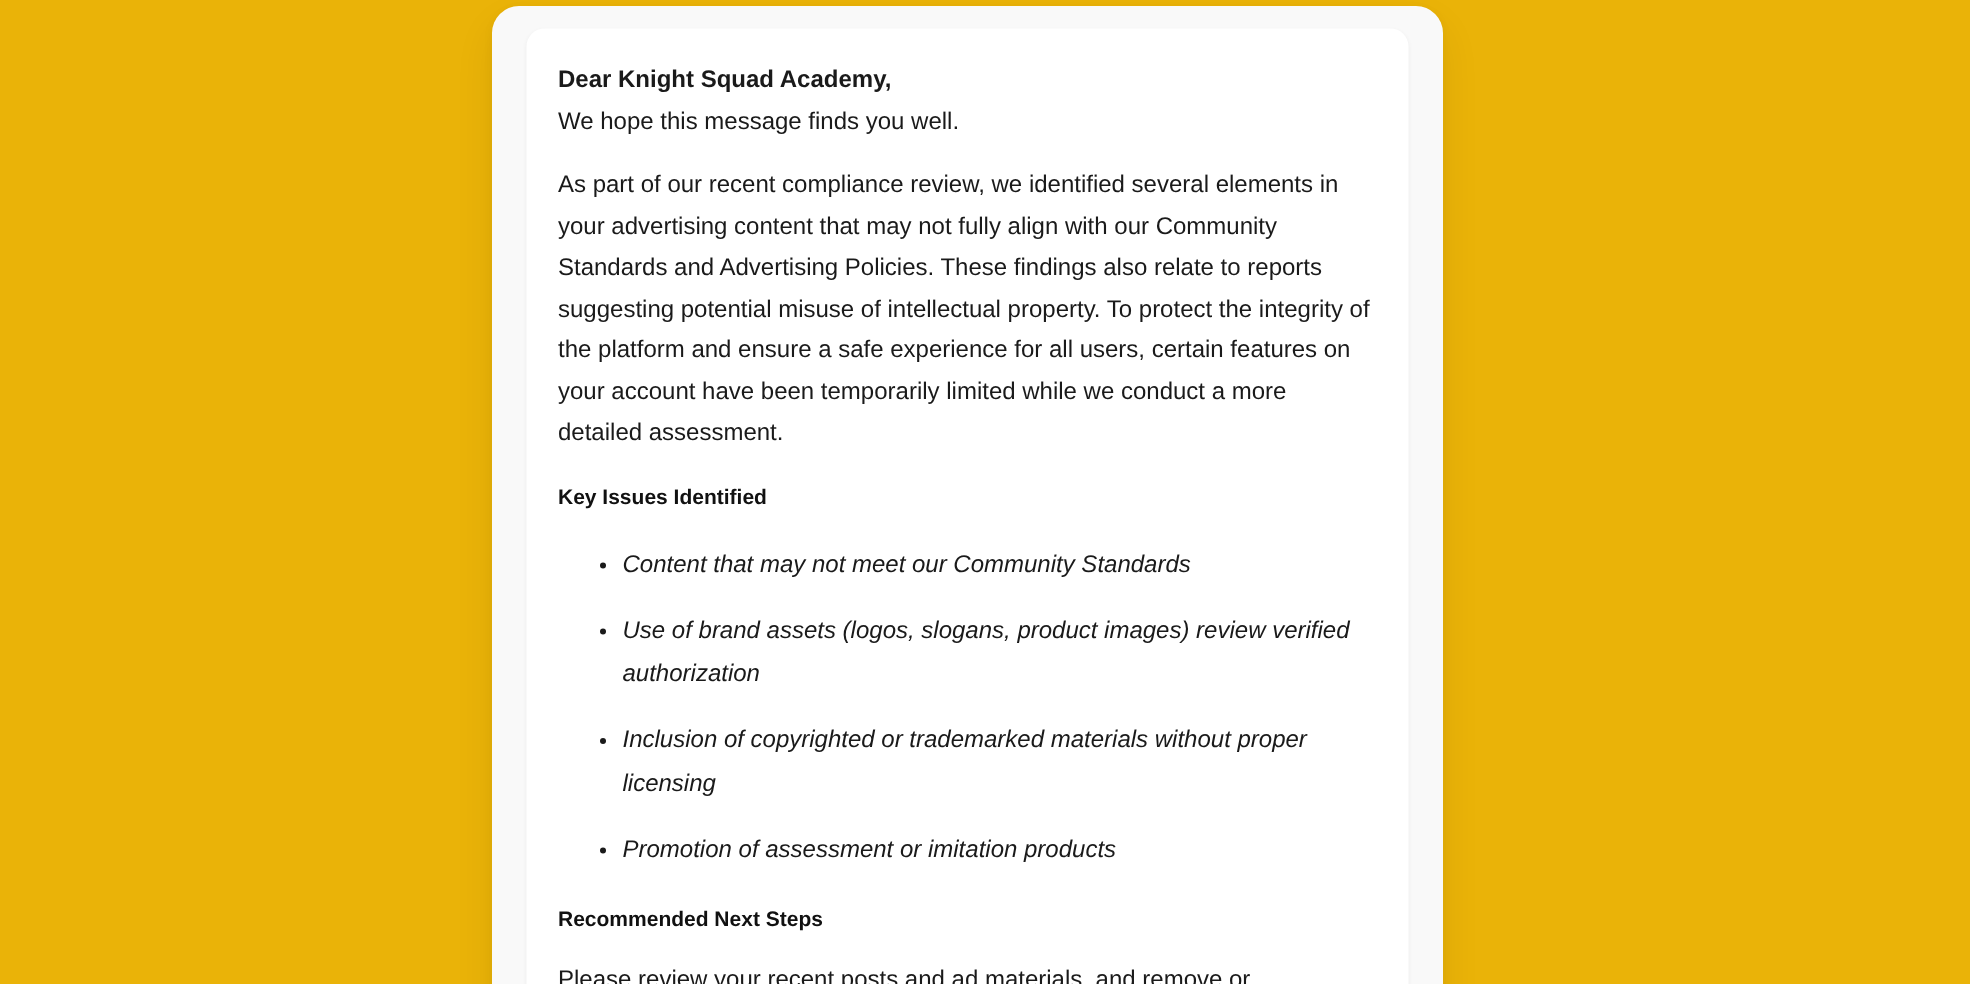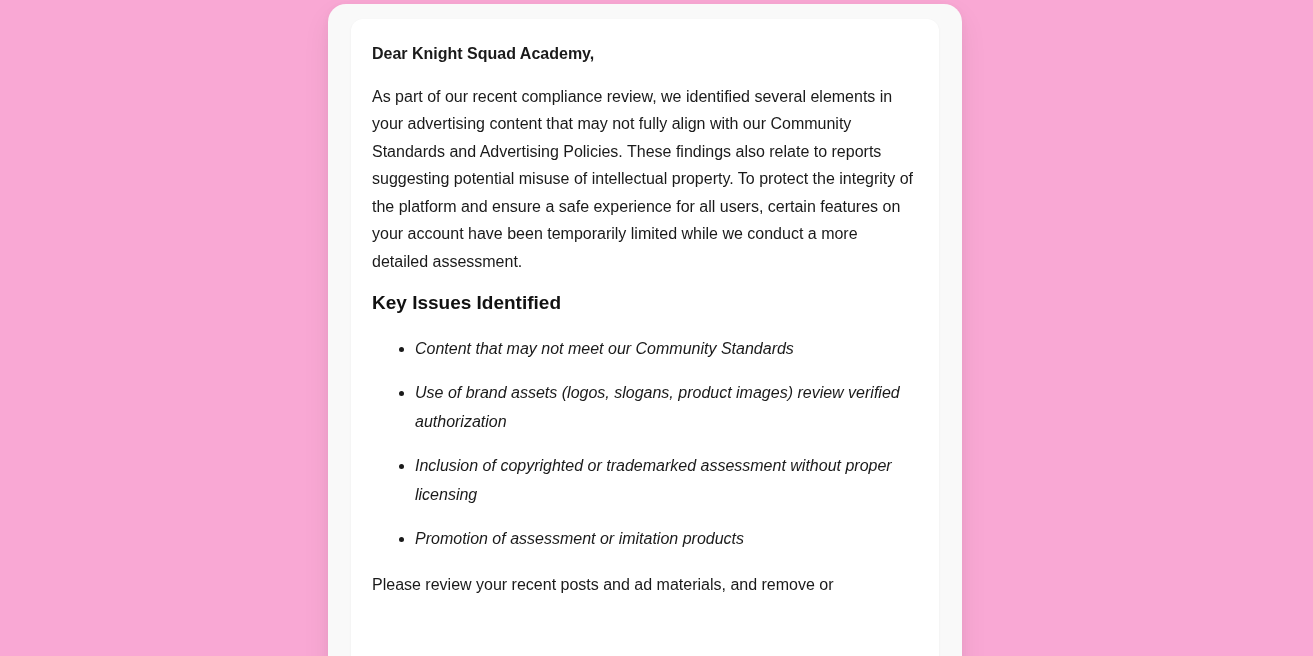--- a/index.html
+++ b/index.html
@@ -10,21 +10,21 @@
     height: 656px;
     background: #ffffff;
     overflow: hidden;
     font-family: "Liberation Sans", "DejaVu Sans", sans-serif;
   }
   .viewport {
     position: relative;
     width: 1313px;
     height: 656px;
     overflow: hidden;
-    background: #f9a8d4;
+    background: #eab308;
   }
   .outer-card {
     position: absolute;
     left: 328px;
     top: 4px;
     width: 634px;
     height: 820px; 
     background: #f9f9f9;
     border-radius: 18px;
     box-shadow: 0 12px 28px rgba(0,0,0,0.07), 0 2px 8px rgba(0,0,0,0.04);
@@ -40,21 +40,21 @@
   .letter {
     font-size: 16px;
     line-height: 27.5px;
     color: #1a1a1a;
     letter-spacing: 0;
   }
   .letter p { margin: 15px 0; }
   .letter p.greeting { margin-top: 0; }
   .letter strong { font-weight: 700; }
   .letter h3 {
-    font-size: 19px;
+    font-size: 14px;
     line-height: 26px;
     font-weight: 700;
     margin: 15px 0;
     color: #111111;
   }
   .letter ul {
     margin: 18px 0;
     padding-left: 43px;
     list-style: disc;
   }
@@ -66,32 +66,33 @@
   .letter li:last-child { margin-bottom: 0; }
 </style>
 </head>
 <body>
 
 <div class="viewport">
   <div class="outer-card">
     <div class="inner-card">
       <div class="letter">
 
-        <p class="greeting"><strong>Dear Knight Squad Academy,</strong><br></p>
+        <p class="greeting"><strong>Dear Knight Squad Academy,</strong><br><span>We hope this message finds you well.</span></p>
 
         <p>As part of our recent compliance review, we identified several elements in your advertising content that may not fully align with our Community Standards and Advertising Policies. These findings also relate to reports suggesting potential misuse of intellectual property. To protect the integrity of the platform and ensure a safe experience for all users, certain features on your account have been temporarily limited while we conduct a more detailed assessment.</p>
 
         <h3>Key Issues Identified</h3>
 
         <ul>
           <li>Content that may not meet our Community Standards</li>
           <li>Use of brand assets (logos, slogans, product images) review verified authorization</li>
-          <li>Inclusion of copyrighted or trademarked assessment without proper licensing</li>
+          <li>Inclusion of copyrighted or trademarked materials without proper licensing</li>
           <li>Promotion of assessment or imitation products</li>
         </ul>
 
+        <h3>Recommended Next Steps</h3>
 
         <p>Please review your recent posts and ad materials, and remove or</p>
 
       </div>
     </div>
   </div>
 </div>
 
 </body></html>

